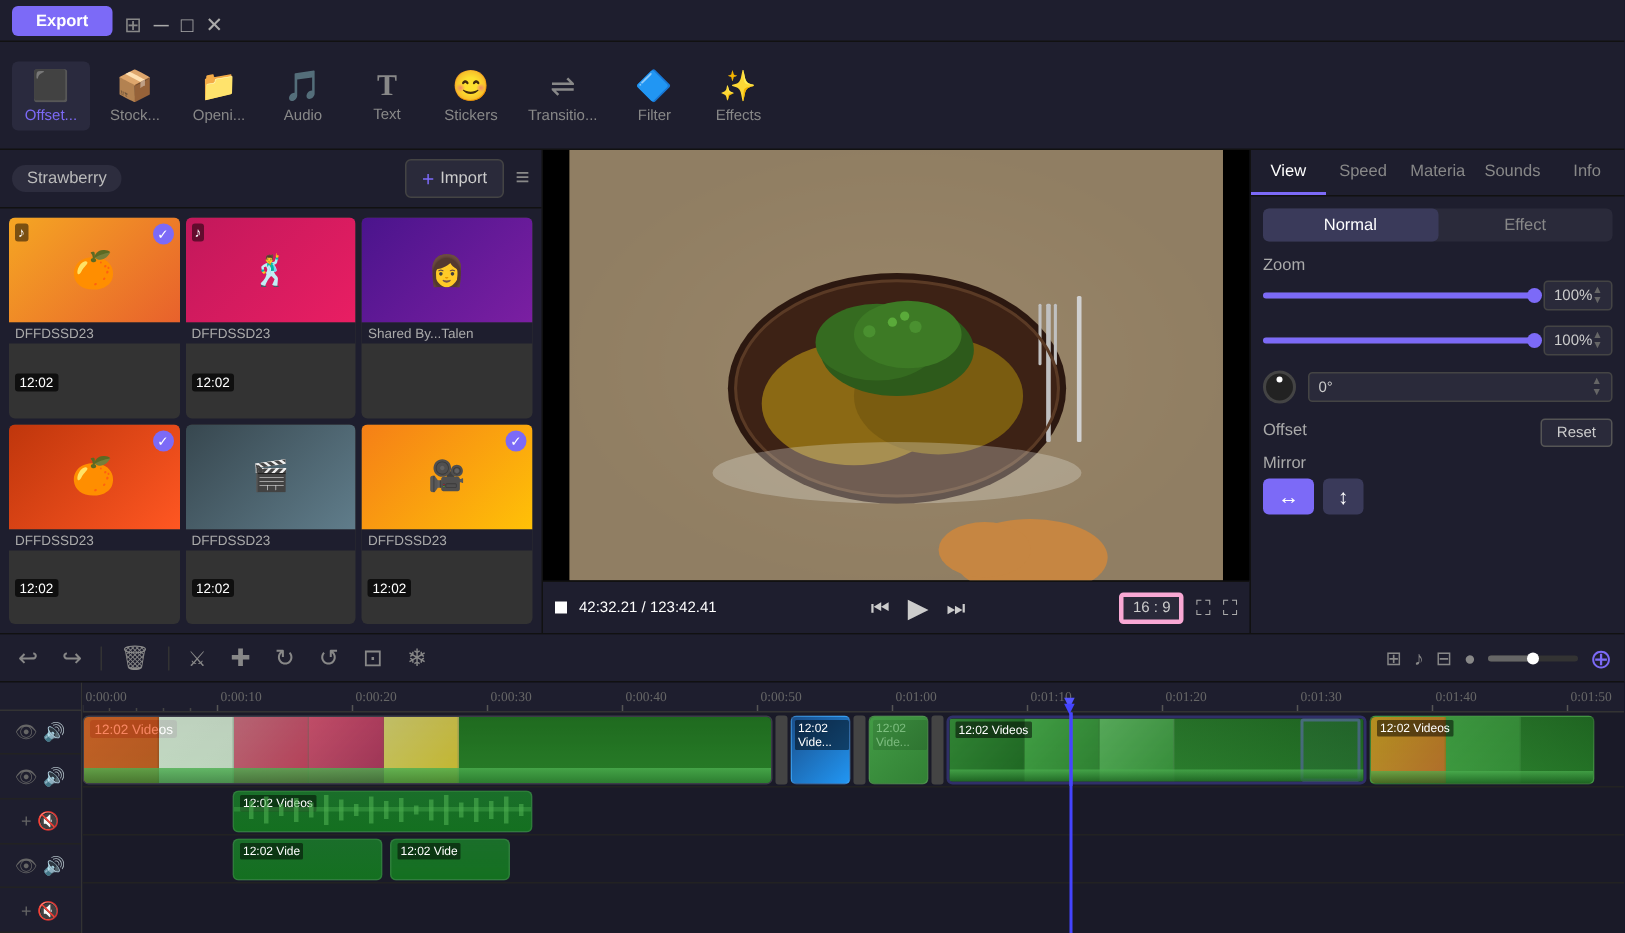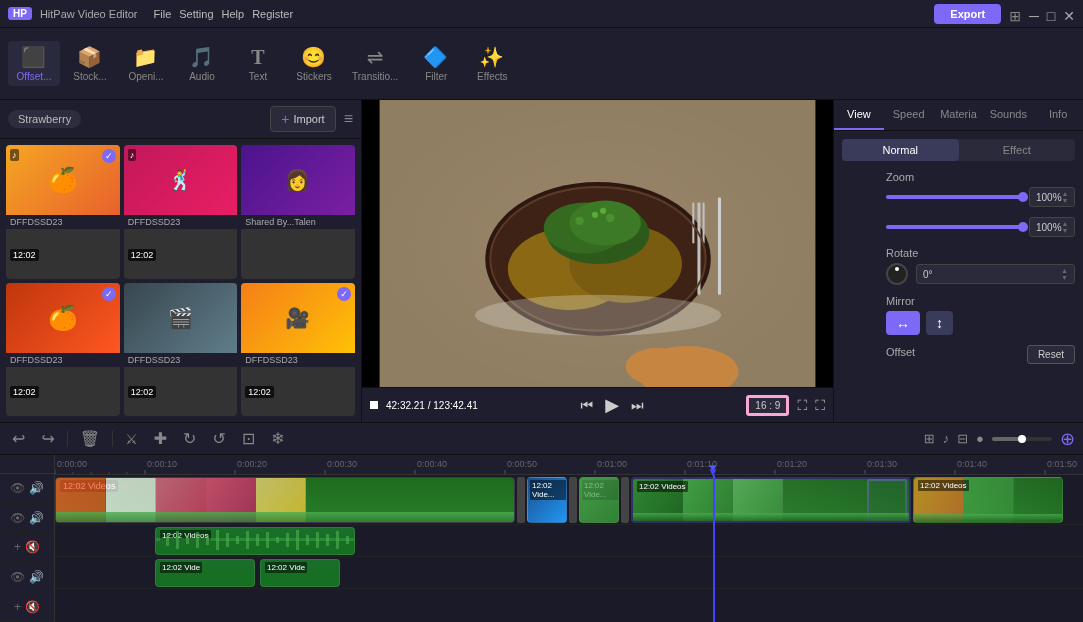--- a/index.html
+++ b/index.html
@@ -50,21 +50,21 @@
     .right-tab { flex: 1; text-align: center; padding: 8px 0; font-size: 11px; color: #888; cursor: pointer; border-bottom: 2px solid transparent; }
     .right-tab.active { color: #fff; border-bottom: 2px solid #7c6af7; }
     #right-content { padding: 8px; flex: 1; overflow-y: auto; }
 
     
     .toggle-row { display: flex; background: #2a2a3a; border-radius: 4px; margin-bottom: 10px; }
     .toggle-btn { flex: 1; text-align: center; padding: 5px 0; font-size: 11px; color: #888; cursor: pointer; border-radius: 4px; }
     .toggle-btn.active { background: #3a3a5a; color: #fff; }
 
     
-    .prop-row { margin-bottom: 10px; margin-left: 44px; }
+    .prop-row { margin-bottom: 10px; }
     .prop-label { font-size: 11px; color: #aaa; margin-bottom: 4px; }
     .slider-row { display: flex; align-items: center; gap: 6px; }
     .slider-track { flex: 1; height: 4px; background: #333; border-radius: 2px; position: relative; }
     .slider-fill { height: 100%; background: #7c6af7; border-radius: 2px; }
     .slider-thumb { position: absolute; top: 50%; transform: translateY(-50%); width: 10px; height: 10px; background: #7c6af7; border-radius: 50%; cursor: pointer; }
     .val-box { background: #2a2a3a; border: 1px solid #444; border-radius: 3px; padding: 2px 6px; font-size: 10px; color: #ccc; width: 46px; text-align: center; display: flex; align-items: center; justify-content: space-between; }
     .val-box .arrows { display: flex; flex-direction: column; font-size: 7px; color: #666; }
 
     
     .rotate-row { display: flex; align-items: center; gap: 8px; }
@@ -82,41 +82,33 @@
     
     #timeline { height: 200px; background: #161622; border-top: 1px solid #111; display: flex; flex-direction: column; }
     #timeline-toolbar { height: 32px; background: #1e1e2e; border-bottom: 1px solid #111; display: flex; align-items: center; padding: 0 8px; gap: 8px; }
     .tl-btn { background: none; border: none; color: #888; cursor: pointer; font-size: 16px; padding: 2px 4px; }
     .tl-separator { width: 1px; height: 16px; background: #333; }
     .zoom-control { display: flex; align-items: center; gap: 4px; margin-left: auto; }
     .zoom-bar { width: 60px; height: 4px; background: #333; border-radius: 2px; position: relative; }
     .zoom-fill { width: 50%; height: 100%; background: #666; border-radius: 2px; }
     .zoom-thumb { position: absolute; top: 50%; left: 50%; transform: translate(-50%,-50%); width: 8px; height: 8px; background: #fff; border-radius: 50%; }
     .tl-icon-btn { background: none; border: none; color: #888; font-size: 13px; cursor: pointer; }
-    #timeline-ruler { height: 20px; background: #1e1e2e; border-bottom: 1px solid #333; position: relative; overflow: hidden; }
+    #timeline-ruler { height: 20px; background: #1e1e2e; border-bottom: 1px solid #333; position: relative; overflow: hidden; font-family: Liberation Serif, serif; }
     #timeline-tracks { flex: 1; display: flex; overflow: hidden; }
     #track-controls { width: 55px; background: #1e1e2e; border-right: 1px solid #333; display: flex; flex-direction: column; }
     .track-ctrl { height: 32px; display: flex; align-items: center; justify-content: center; gap: 4px; border-bottom: 1px solid #222; }
     .track-ctrl-icon { font-size: 12px; color: #666; cursor: pointer; }
     #tracks-area { flex: 1; overflow-x: auto; overflow-y: hidden; position: relative; background: #1a1a28; }
     .playhead { position: absolute; top: 0; bottom: 0; width: 2px; background: #5555ff; z-index: 10; pointer-events: none; }
     .playhead::before { content: '▼'; position: absolute; top: -14px; left: -6px; color: #5555ff; font-size: 12px; }
   </style>
 </head>
 <body>
 
 <div id="titlebar">
-  <div style="display:flex;align-items:center;gap:8px;">
-    <span style="background:#7c6af7;color:#fff;border-radius:3px;padding:1px 5px;font-size:10px;font-weight:bold;">HP</span>
-    <span style="font-size:11px;color:#aaa;">HitPaw Video Editor</span>
-    <span style="font-size:11px;color:#bbb;cursor:pointer;margin-left:8px;">File</span>
-    <span style="font-size:11px;color:#bbb;cursor:pointer;">Setting</span>
-    <span style="font-size:11px;color:#bbb;cursor:pointer;">Help</span>
-    <span style="font-size:11px;color:#bbb;cursor:pointer;">Register</span>
-  </div>
   <div style="display:flex;align-items:flex-end;gap:8px;">
     <button style="background:#7c6af7;color:#fff;border:none;border-radius:4px;padding:4px 16px;font-size:11px;cursor:pointer;font-weight:bold;">Export</button>
     <span style="color:#888;font-size:14px;cursor:pointer;">⊞</span>
     <span style="color:#aaa;font-size:14px;cursor:pointer;">─</span>
     <span style="color:#aaa;font-size:14px;cursor:pointer;">□</span>
     <span style="color:#aaa;font-size:14px;cursor:pointer;">✕</span>
   </div>
 </div>
 
 <div id="toolbar">
@@ -324,43 +316,42 @@
             <div class="slider-thumb" style="left:calc(100% - 5px);"></div>
           </div>
           <div class="val-box">
             <span>100%</span>
             <span class="arrows">▲<br>▼</span>
           </div>
         </div>
       </div>
 
       <div class="prop-row">
-        <div class="prop-label">Rotate</div>
         <div class="rotate-row">
           <div class="rotate-circle">
             <div class="rotate-dot"></div>
           </div>
           <div class="val-box" style="flex:1;">
             <span>0°</span>
             <span class="arrows">▲<br>▼</span>
           </div>
         </div>
+      </div>
+
+      <div class="prop-row">
+        <span class="prop-label">Offset</span>
+        <button class="reset-btn">Reset</button>
       </div>
 
       <div class="prop-row">
         <div class="prop-label">Mirror</div>
         <div class="mirror-row">
           <button class="mirror-btn" title="Flip Horizontal">↔</button>
           <button class="mirror-btn secondary" title="Flip Vertical">↕</button>
         </div>
-      </div>
-
-      <div class="prop-row">
-        <span class="prop-label">Offset</span>
-        <button class="reset-btn">Reset</button>
       </div>
     </div>
   </div>
 </div>
 
 <div id="timeline">
 
   <div id="timeline-toolbar">
     <button class="tl-btn" title="Undo">↩</button>
     <button class="tl-btn" title="Redo">↪</button>

